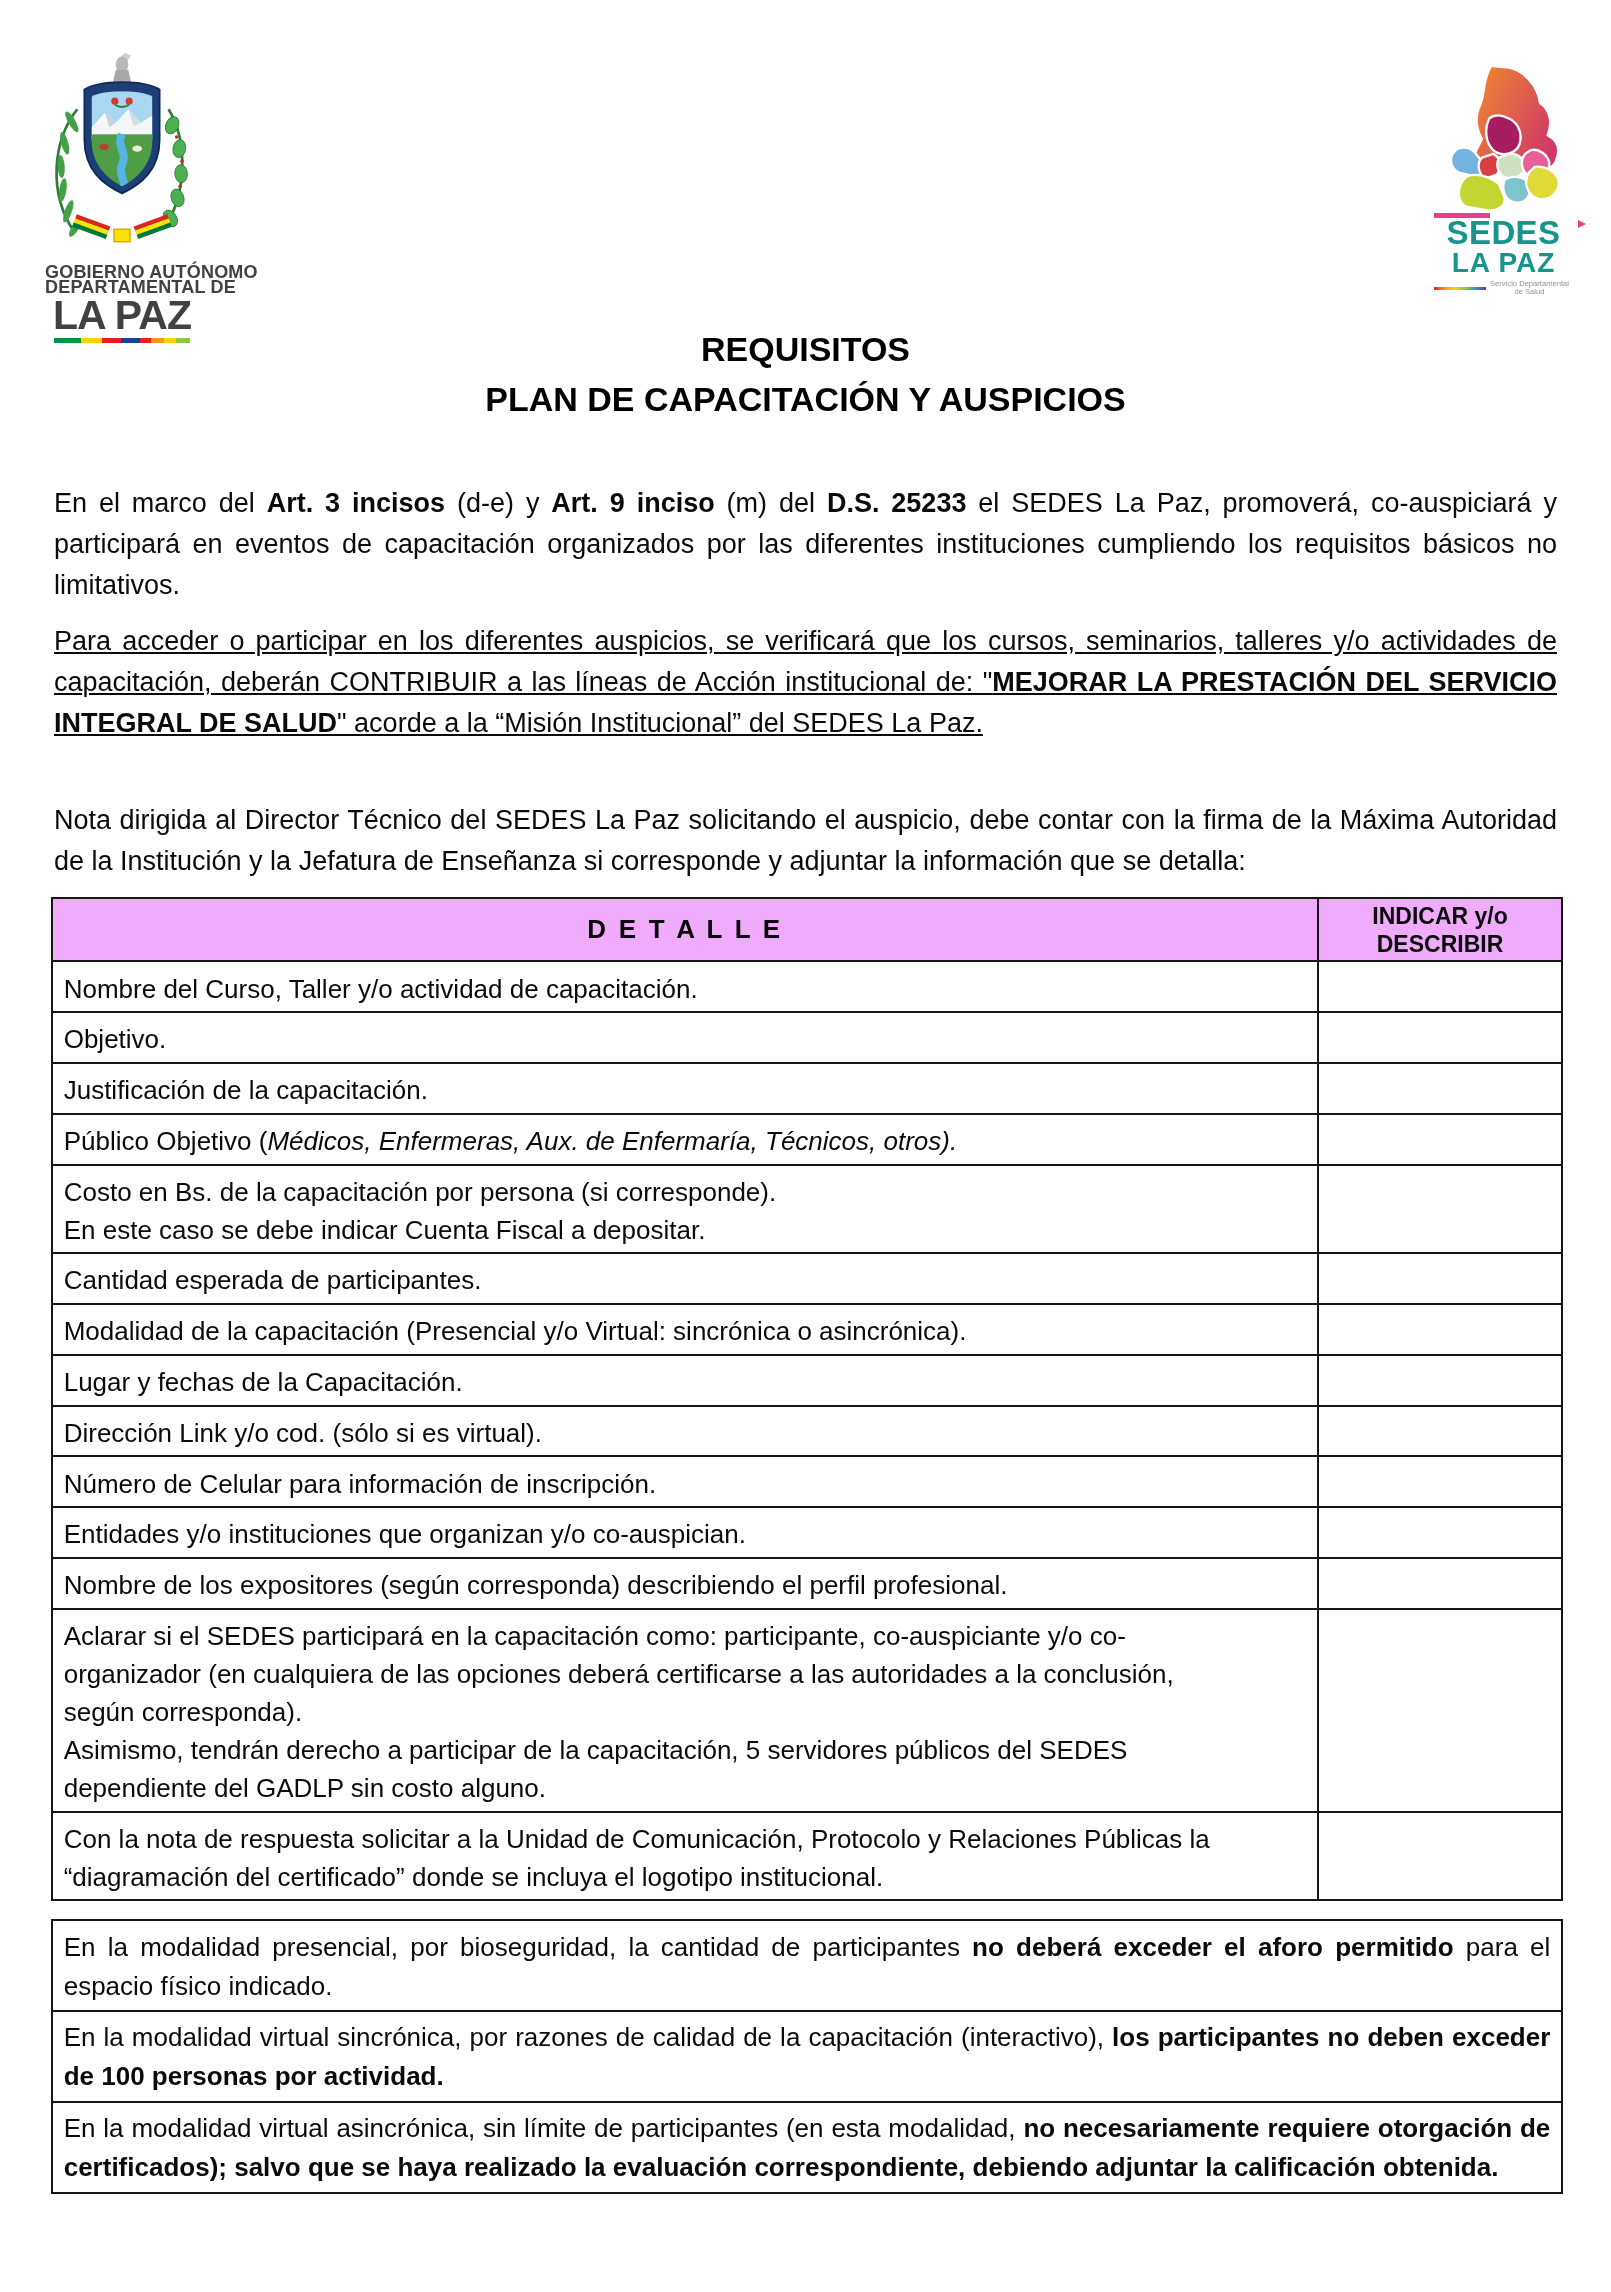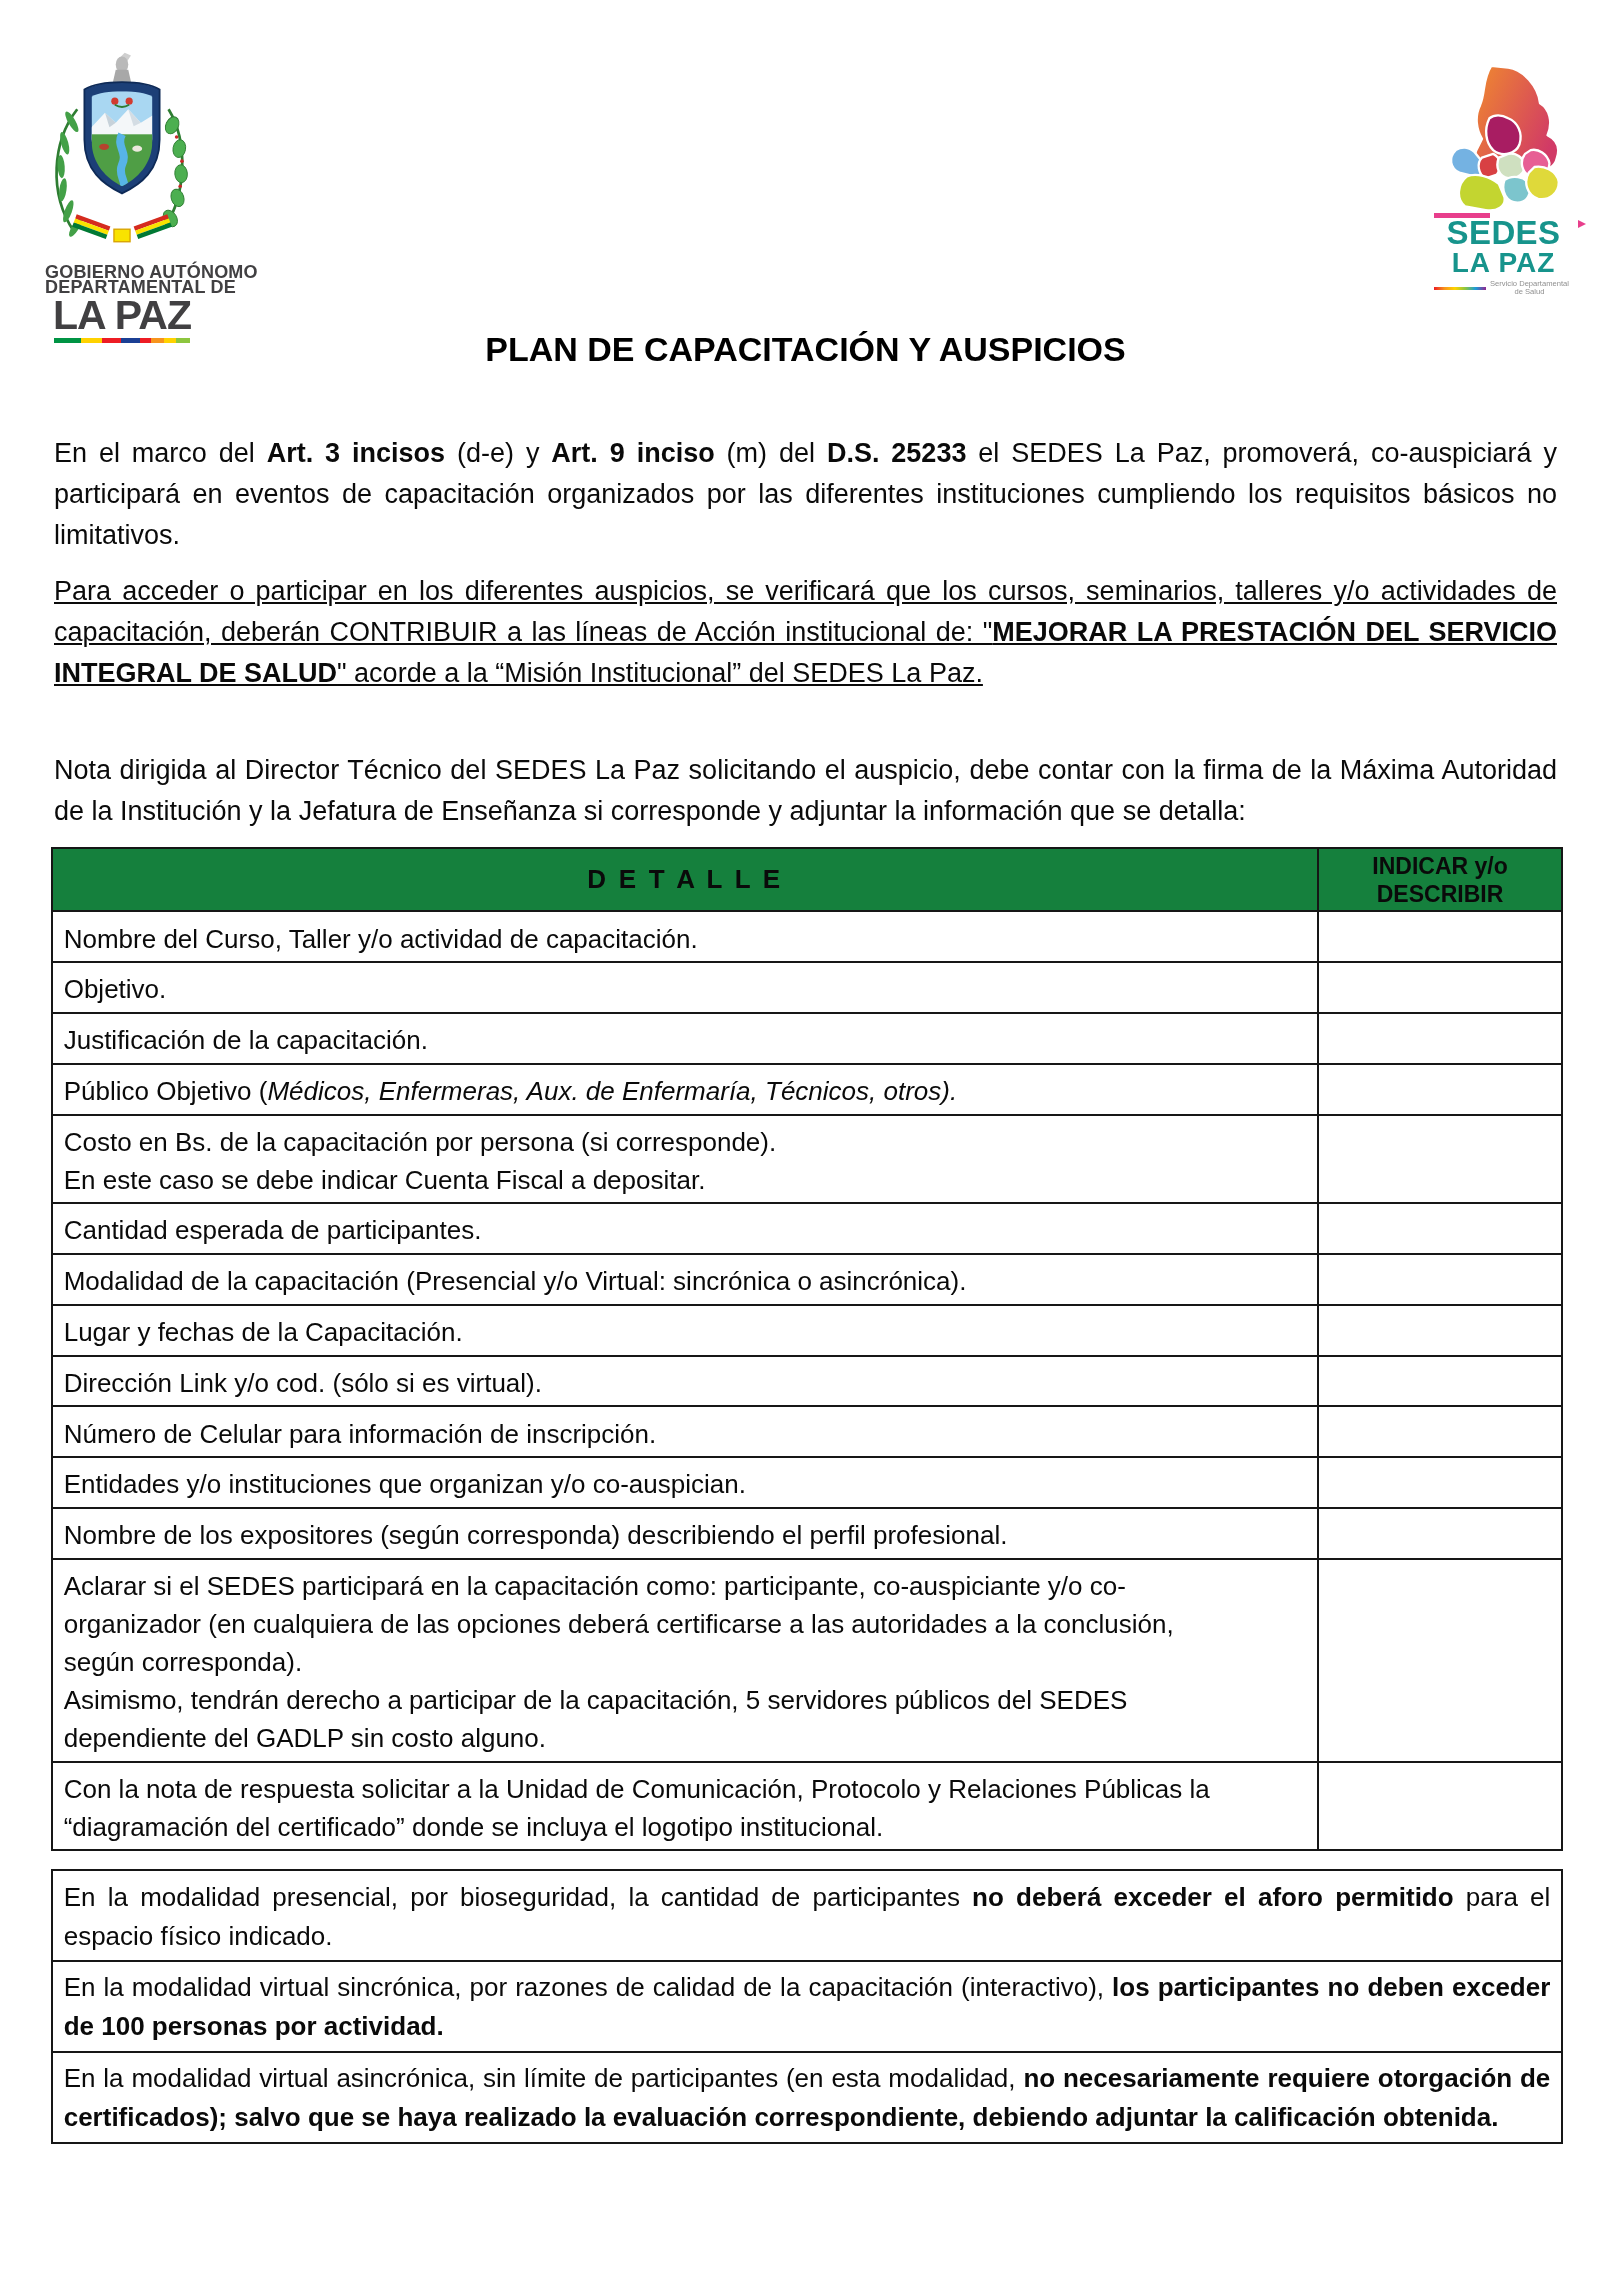--- a/index.html
+++ b/index.html
@@ -35,21 +35,21 @@
   
   .para{margin:0 54px;text-align:justify;font-size:27px;line-height:41px;}
   .p1{margin-top:59px;}
   .p2{margin-top:15px;text-decoration:underline;}
   .p3{margin-top:56px;}
 
   
   table{border-collapse:collapse;table-layout:fixed;}
   .t1{margin:15px 0 0 51px;width:1510px;}
   .t1 th,.t1 td{border:2.7px solid #161616;}
-  .t1 th{background:#15803d;vertical-align:middle;}
+  .t1 th{background:#f0abfc;vertical-align:middle;}
   th.h1{font-size:26px;font-weight:bold;letter-spacing:2.7px;text-align:center;height:59px;}
   th.h2{font-size:23px;font-weight:bold;text-align:center;line-height:28px;padding:2.7px 7.2px;}
   td.c1{padding:7.2px 90px 3.6px 10.7px;font-size:26px;line-height:38px;vertical-align:middle;text-align:left;}
   td.c2{background:#fff;}
   .cellp{margin:0;}
 
   .t2{margin:18px 0 0 51px;width:1510px;}
   .t2 td{border:2.7px solid #161616;padding:6.3px 10.7px 4.5px 10.7px;font-size:26px;line-height:39px;text-align:justify;vertical-align:middle;}
 </style>
 </head>
@@ -161,20 +161,21 @@
         <span class="sedes-name2">LA PAZ</span><span class="sedes-accent"></span>
       </div>
       <div class="tagline-row">
         <div class="tagline-line"></div>
         <div class="tagline-text">Servicio Departamental de Salud</div>
       </div>
     </div>
   </div>
 
   <div class="doc-title">
+    <div>REQUISITOS</div>
     <div>PLAN DE CAPACITACIÓN Y AUSPICIOS</div>
   </div>
 
   <p class="para p1"><span>En el marco del </span><span class="b">Art. 3 incisos</span><span> (d-e) y </span><span class="b">Art. 9 inciso</span><span> (m) del </span><span class="b">D.S. 25233</span><span> el SEDES La Paz, promoverá, co-auspiciará y participará en eventos de capacitación organizados por las diferentes instituciones cumpliendo los requisitos básicos no limitativos.</span></p>
   <p class="para p2"><span>Para acceder o participar en los diferentes auspicios, se verificará que los cursos, seminarios, talleres y/o actividades de capacitación, deberán CONTRIBUIR a las líneas de Acción institucional de: "</span><span class="b">MEJORAR LA PRESTACIÓN DEL SERVICIO INTEGRAL DE SALUD</span><span>" acorde a la “Misión Institucional” del SEDES La Paz.</span></p>
   <p class="para p3"><span>Nota dirigida al Director Técnico del SEDES La Paz solicitando el auspicio, debe contar con la firma de la Máxima Autoridad de la Institución y la Jefatura de Enseñanza si corresponde y adjuntar la información que se detalla:</span></p>
 
   <table class="t1">
     <colgroup>
         <col style="width:1266px">

